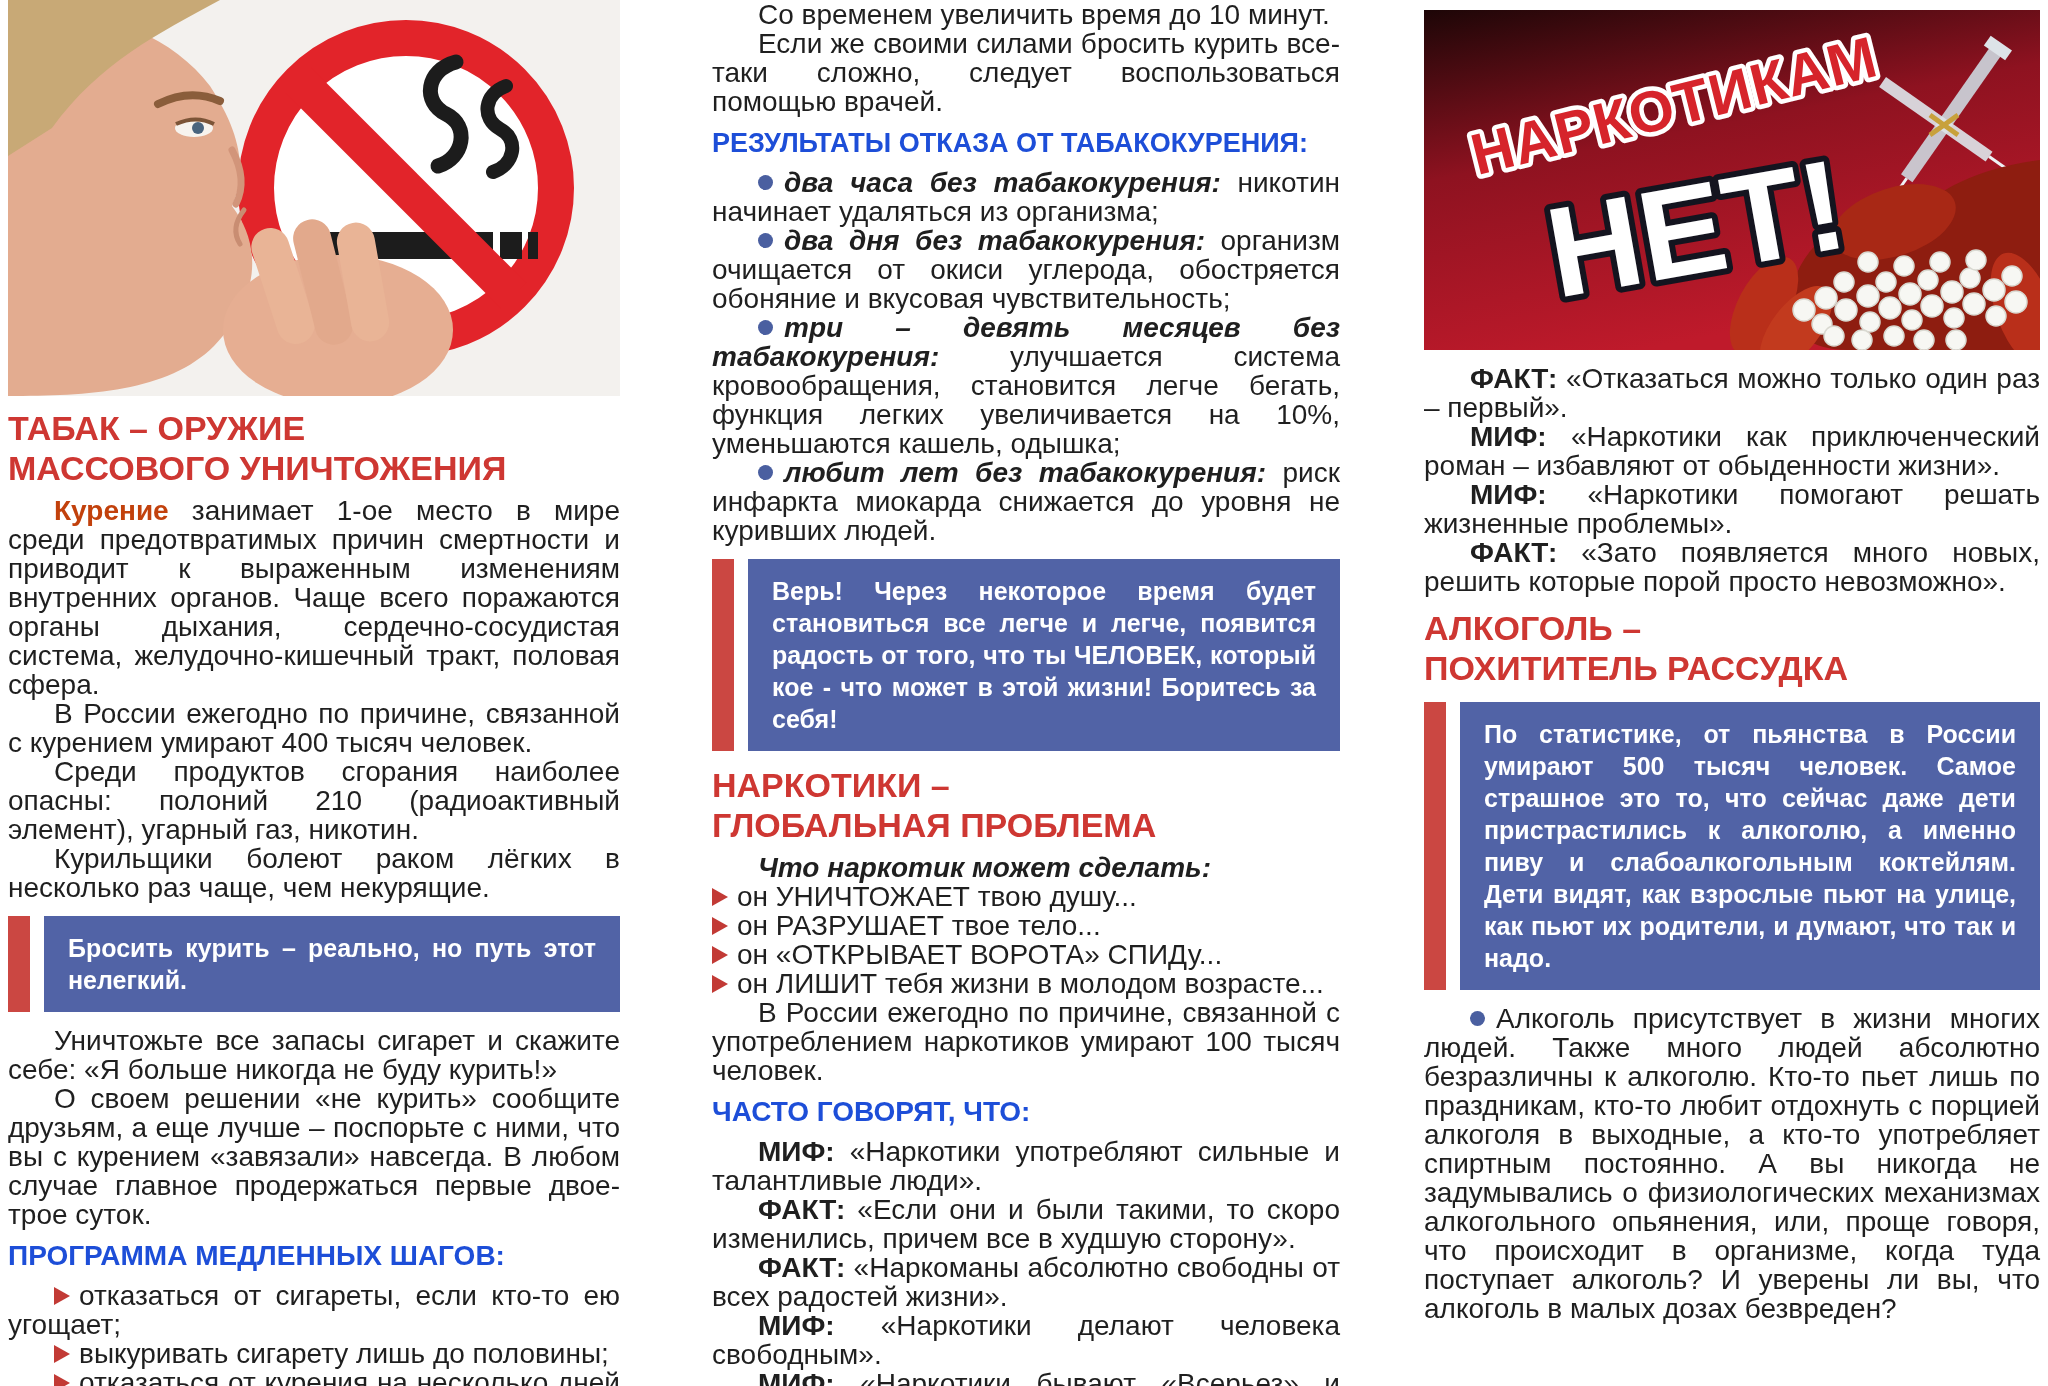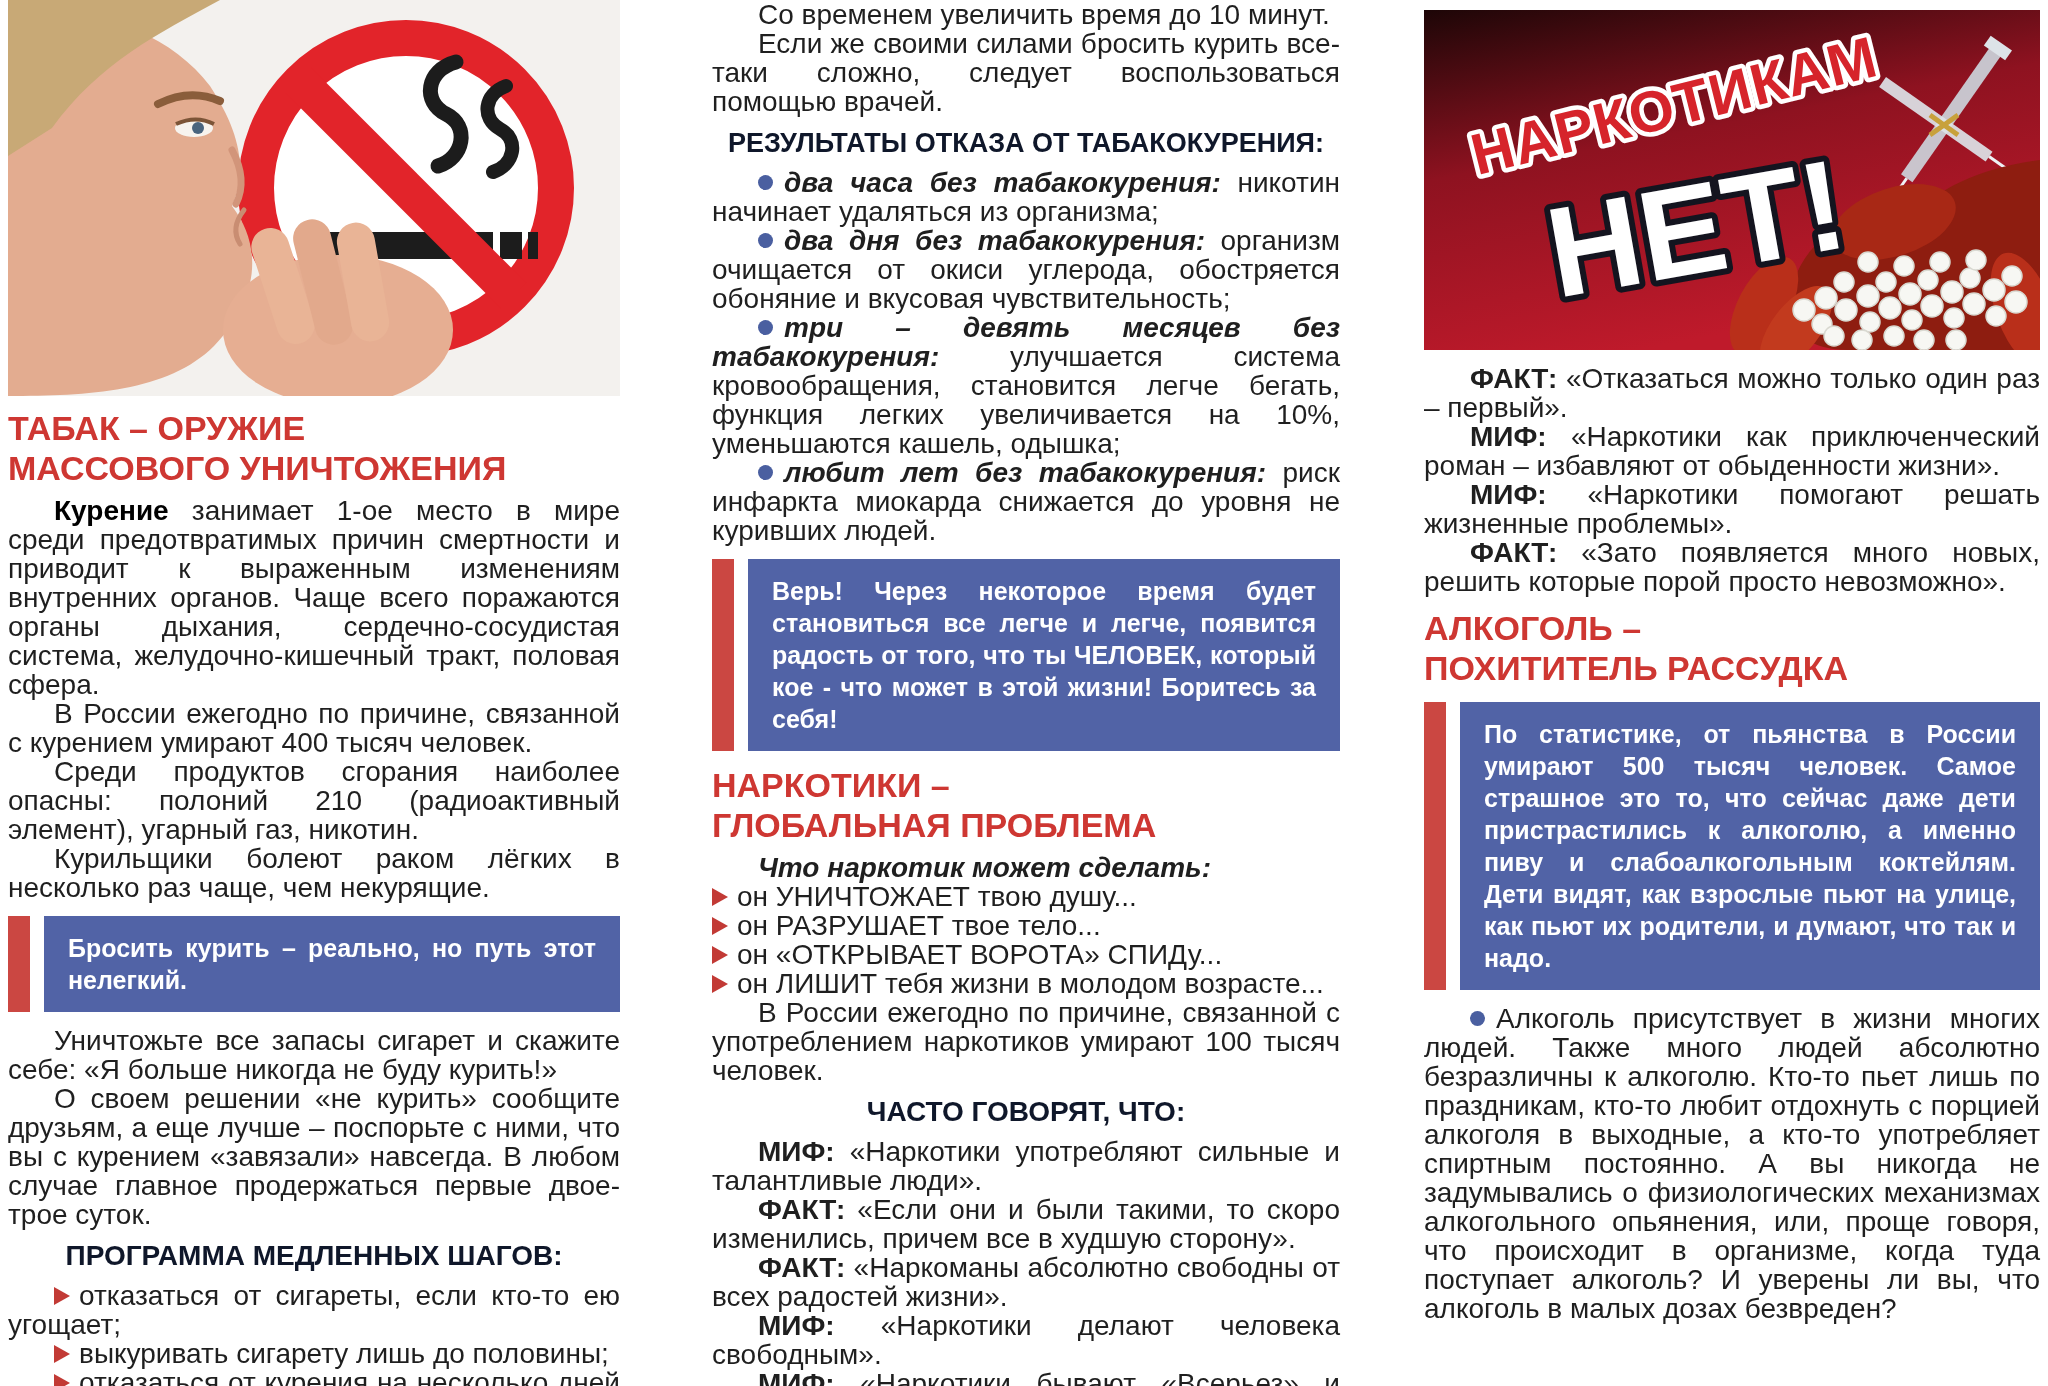--- a/index.html
+++ b/index.html
@@ -11,28 +11,28 @@
   #c3{left:1424px;width:616px;}
 
   .photo{display:block;}
   .photo svg{display:block;}
 
   p.body{margin:0;font-size:28px;line-height:29px;text-align:justify;}
   .indent{text-indent:46px;}
 
   .red-title{color:#ce3732;text-align:left;font-size:34px;line-height:40px;font-weight:bold;
              margin:12px 0 8px;white-space:pre-line;}
-  .black-h{color:#0f172a;text-align:center;font-size:28px;line-height:34px;font-weight:bold;margin:10px 0 8px;}
+  .black-h{color:#1d4ed8;text-align:left;font-size:28px;line-height:34px;font-weight:bold;margin:10px 0 8px;}
 
   .callout{display:flex;margin:14px 0;}
   .callout .bar{width:22px;background:#cb4742;margin-right:14px;flex:none;}
   .callout .box{flex:1;background:#5163a6;padding:16px 24px;}
   .callout p{margin:0;color:#ffffff;font-weight:bold;font-size:25px;line-height:32px;text-align:justify;}
 
-  .lead-blue{color:#000000;font-weight:bold;}
+  .lead-blue{color:#c2410c;font-weight:bold;}
   .bi{font-weight:bold;font-style:italic;}
   .lbl{font-weight:bold;}
   .lead-in{font-weight:bold;font-style:italic;}
 
   .dot{display:inline-block;width:15px;height:15px;border-radius:50%;background:#4a5fa0;
        margin-right:11px;vertical-align:middle;position:relative;top:-2px;}
   .arrow{display:inline-block;width:0;height:0;border-left:16px solid #c23a35;
          border-top:9px solid transparent;border-bottom:9px solid transparent;margin-right:9px;}
   .mt{margin-top:12px;}
 </style>

